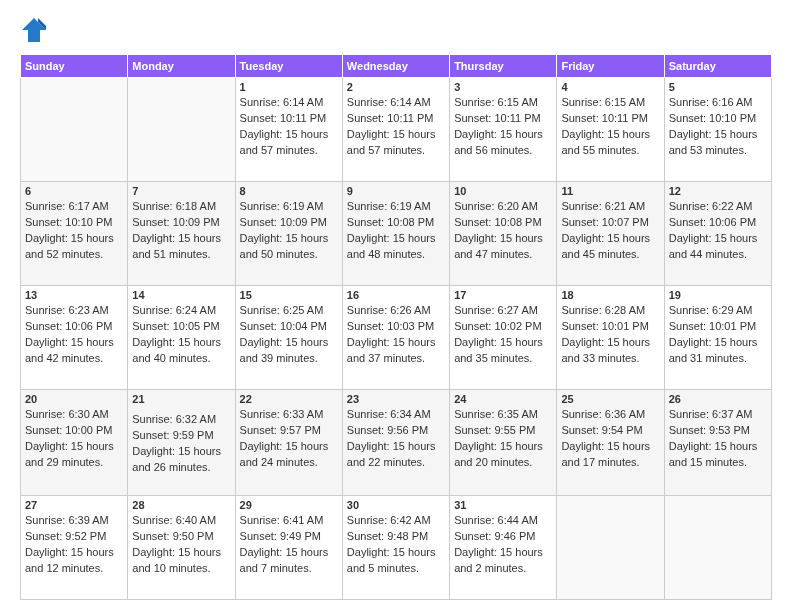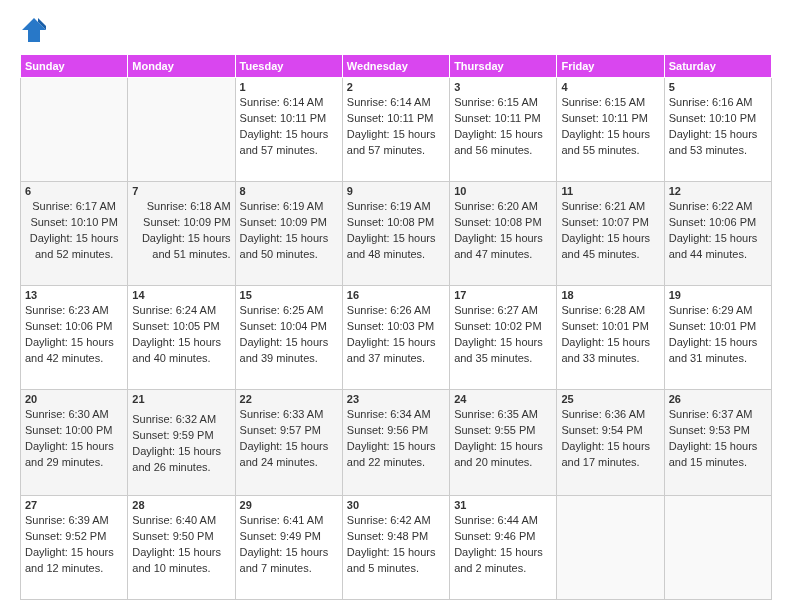--- a/index.html
+++ b/index.html
@@ -60,21 +60,21 @@
       font-size: 14px;
       color: #555;
     }
     .calendar {
       flex: 1;
       border-collapse: collapse;
       width: 100%;
       table-layout: fixed;
     }
     .calendar thead th {
-      background-color: #d946ef;
+      background-color: #8b5cf6;
       color: white;
       font-size: 11px;
       font-weight: bold;
       padding: 5px 4px;
       text-align: left;
       border: 1px solid #fff;
     }
     .calendar tbody td {
       border: 1px solid #ccc;
       vertical-align: top;
@@ -170,28 +170,28 @@
             <span class="day-num">5</span>
             <div class="day-info" style="white-space: pre-line;">Sunrise: 6:16 AM
 Sunset: 10:10 PM
 Daylight: 15 hours
 and 53 minutes.</div>
           </td>
         </tr>
         <tr>
           <td>
             <span class="day-num">6</span>
-            <div class="day-info" style="white-space: pre-line; text-align: center;">Sunrise: 6:17 AM
+            <div class="day-info" style="white-space: pre-line;">Sunrise: 6:17 AM
 Sunset: 10:10 PM
 Daylight: 15 hours
 and 52 minutes.</div>
           </td>
           <td>
             <span class="day-num">7</span>
-            <div class="day-info" style="white-space: pre-line; text-align: right;">Sunrise: 6:18 AM
+            <div class="day-info" style="white-space: pre-line;">Sunrise: 6:18 AM
 Sunset: 10:09 PM
 Daylight: 15 hours
 and 51 minutes.</div>
           </td>
           <td>
             <span class="day-num">8</span>
             <div class="day-info" style="white-space: pre-line;">Sunrise: 6:19 AM
 Sunset: 10:09 PM
 Daylight: 15 hours
 and 50 minutes.</div>

